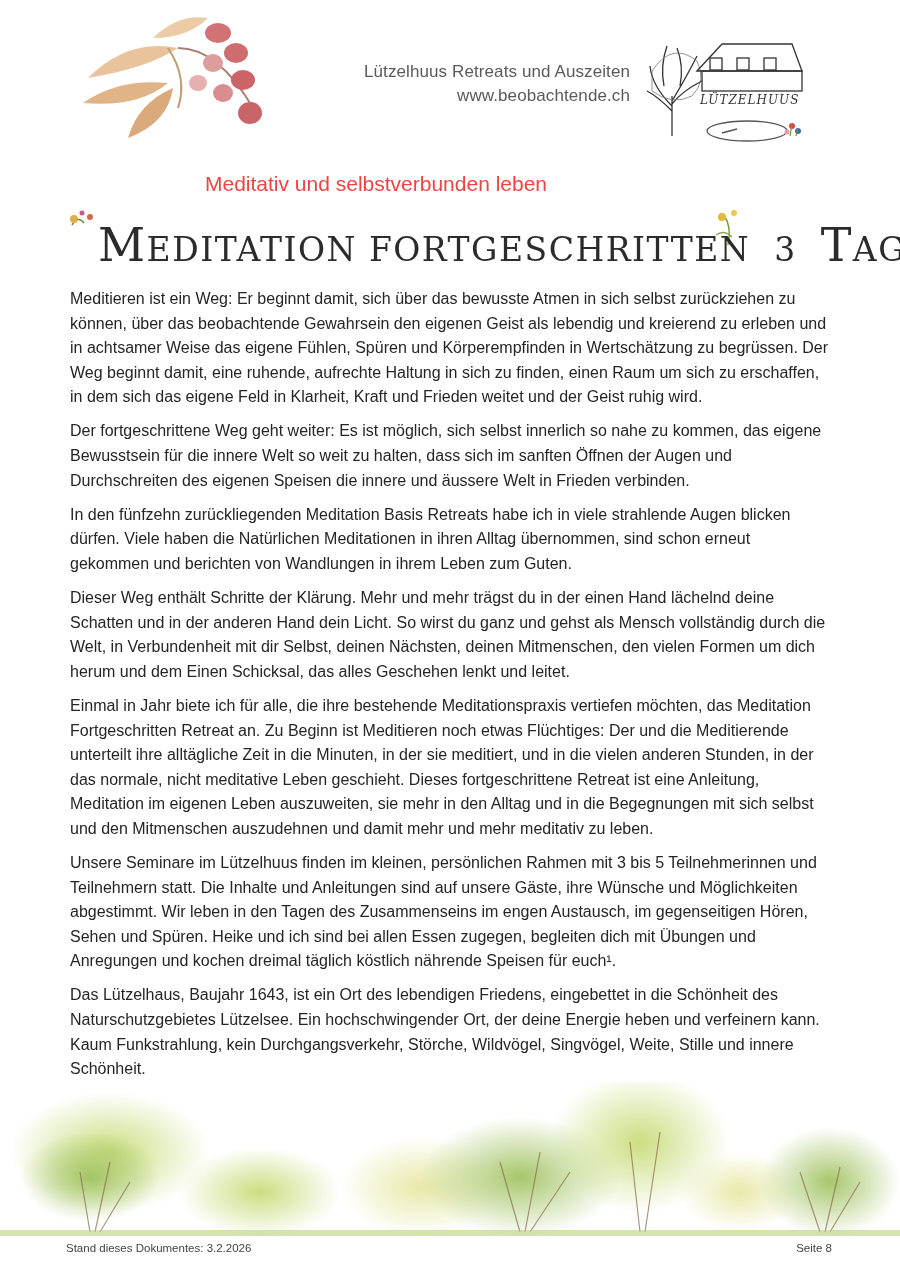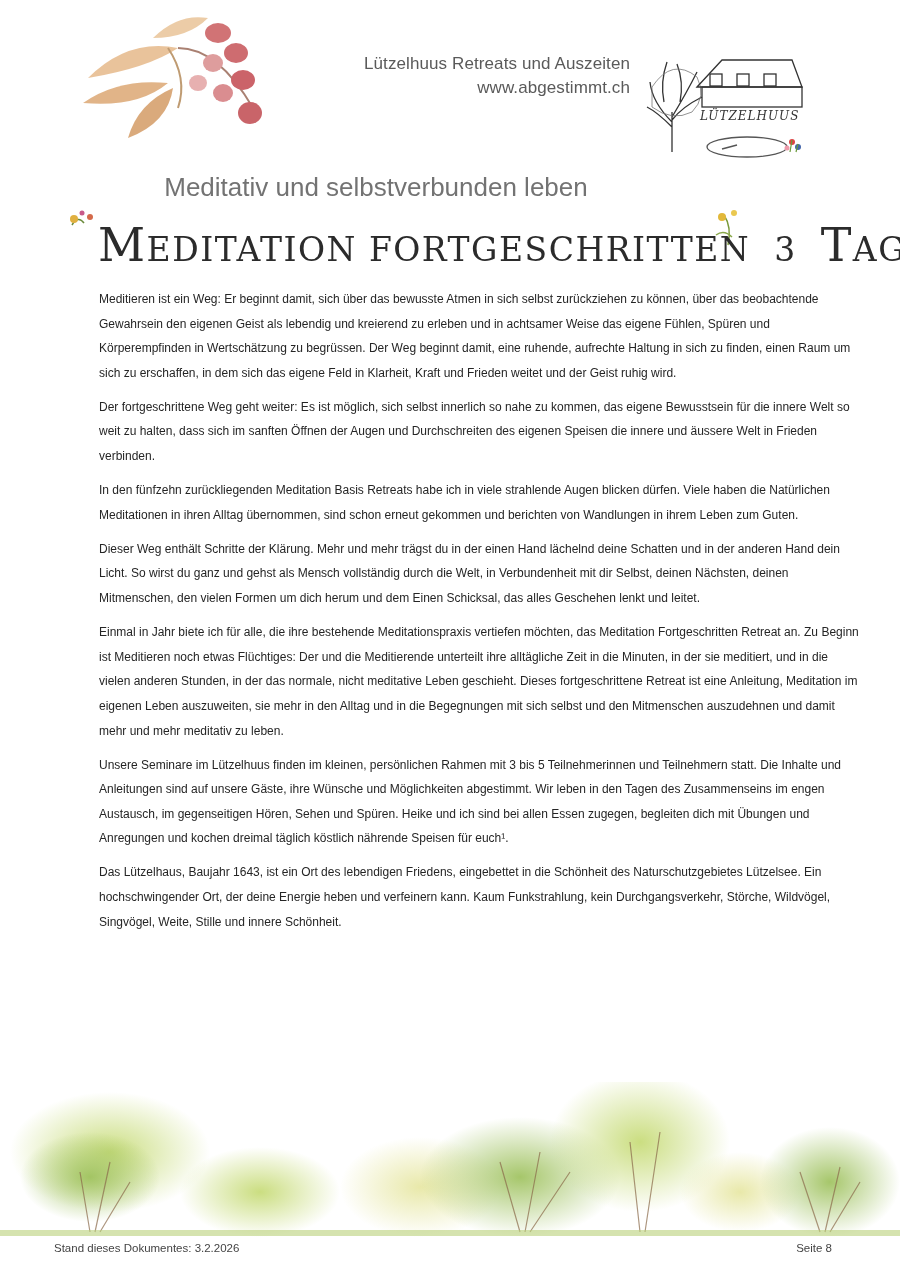--- a/index.html
+++ b/index.html
@@ -1,35 +1,35 @@
 <!DOCTYPE html>
 <html><head>
 <meta charset="utf-8">
 <style>
   html, body { margin:0; padding:0; }
   body { width:900px; height:1273px; background:#ffffff; position:relative; overflow:hidden;
          font-family:"DejaVu Sans", "Liberation Sans", sans-serif; color:#222; }
   .leaves { position:absolute; left:68px; top:8px; width:200px; height:150px; }
-  .contact { position:absolute; right:270px; top:52px; text-align:right;
+  .contact { position:absolute; right:270px; top:60px; text-align:right;
              font-family:"Liberation Sans", sans-serif; font-weight:300; color:#5a5a5a;
              font-size:17px; line-height:23.5px; letter-spacing:0.1px; }
-  .logo { position:absolute; left:642px; top:52px; width:170px; height:112px; }
+  .logo { position:absolute; left:642px; top:36px; width:170px; height:112px; }
   .logo .brand { position:absolute; left:58px; top:57px; font-family:"DejaVu Serif", serif;
                  font-size:12px; color:#333; letter-spacing:1px; font-style:italic; }
   .subtitle { position:absolute; left:0; width:752px; top:172px; text-align:center;
-              font-family:"Liberation Sans", sans-serif; font-size:26px; color:#737373; }
+              font-family:"Liberation Sans", sans-serif; font-size:21px; color:#ef4444; }
   .title { position:absolute; left:64px; top:205px; width:775px; height:62px; }
   .title .t-text { position:absolute; left:34px; top:13px; font-family:"DejaVu Serif", serif;
                    font-size:33px; letter-spacing:1.5px; color:#2b2b2b; white-space:nowrap; }
   .title .t-text .big { font-size:46px; }
   .body-text { position:absolute; left:70px; top:287px; width:760px;
-               font-family:"Liberation Sans", sans-serif; font-size:12px; line-height:24.6px; color:#252525;margin-left:29px; }
+               font-family:"Liberation Sans", sans-serif; font-size:16px; line-height:24.6px; color:#252525; }
   .body-text p { margin:0 0 9.5px 0; }
   .meadow { position:absolute; left:0; top:1082px; width:900px; height:160px; }
-  .footer { position:absolute; top:1242px; left:54px; right:68px; font-family:"Liberation Sans", sans-serif;
+  .footer { position:absolute; top:1242px; left:66px; right:68px; font-family:"Liberation Sans", sans-serif;
             font-size:11.5px; color:#444; display:flex; justify-content:space-between; }
 </style>
 </head>
 <body>
 
 <svg class="leaves" viewBox="0 0 200 150">
   <g opacity="0.85">
     <path d="M20 70 Q60 30 110 40 Q80 60 20 70Z" fill="#e6b98a"></path>
     <path d="M15 95 Q50 70 100 75 Q70 100 15 95Z" fill="#dca874"></path>
     <path d="M60 130 Q70 95 105 80 Q100 115 60 130Z" fill="#d49c66"></path>
@@ -41,21 +41,21 @@
     <ellipse cx="145" cy="55" rx="10" ry="9" fill="#d98c8c"></ellipse>
     <ellipse cx="175" cy="72" rx="12" ry="10" fill="#c2484f"></ellipse>
     <ellipse cx="155" cy="85" rx="10" ry="9" fill="#d47a7d"></ellipse>
     <ellipse cx="182" cy="105" rx="12" ry="11" fill="#c04a50"></ellipse>
     <ellipse cx="130" cy="75" rx="9" ry="8" fill="#e3a3a3"></ellipse>
   </g>
 </svg>
 
 <div class="contact">
   <div>Lützelhuus Retreats und Auszeiten</div>
-  <div>www.abgestimmt.ch</div>
+  <div>www.beobachtende.ch</div>
 </div>
 
 <div class="logo">
   <svg width="170" height="112" viewBox="0 0 170 112">
     <g stroke="#333" fill="none" stroke-width="1.3">
       <path d="M30 100 L30 60 M30 70 Q10 50 8 30 M30 65 Q45 40 55 20 M30 75 Q15 60 5 55 M30 68 Q40 55 60 45 M22 50 Q18 30 25 10 M38 50 Q42 30 35 12"></path>
       <path d="M10 35 Q30 5 55 25 Q65 45 50 60 Q30 70 10 55 Z" stroke="#777" stroke-width="0.8"></path>
       <path d="M55 35 L80 8 L150 8 L160 35 Z"></path>
       <rect x="60" y="35" width="100" height="20"></rect>
       <rect x="68" y="22" width="12" height="12"></rect>

